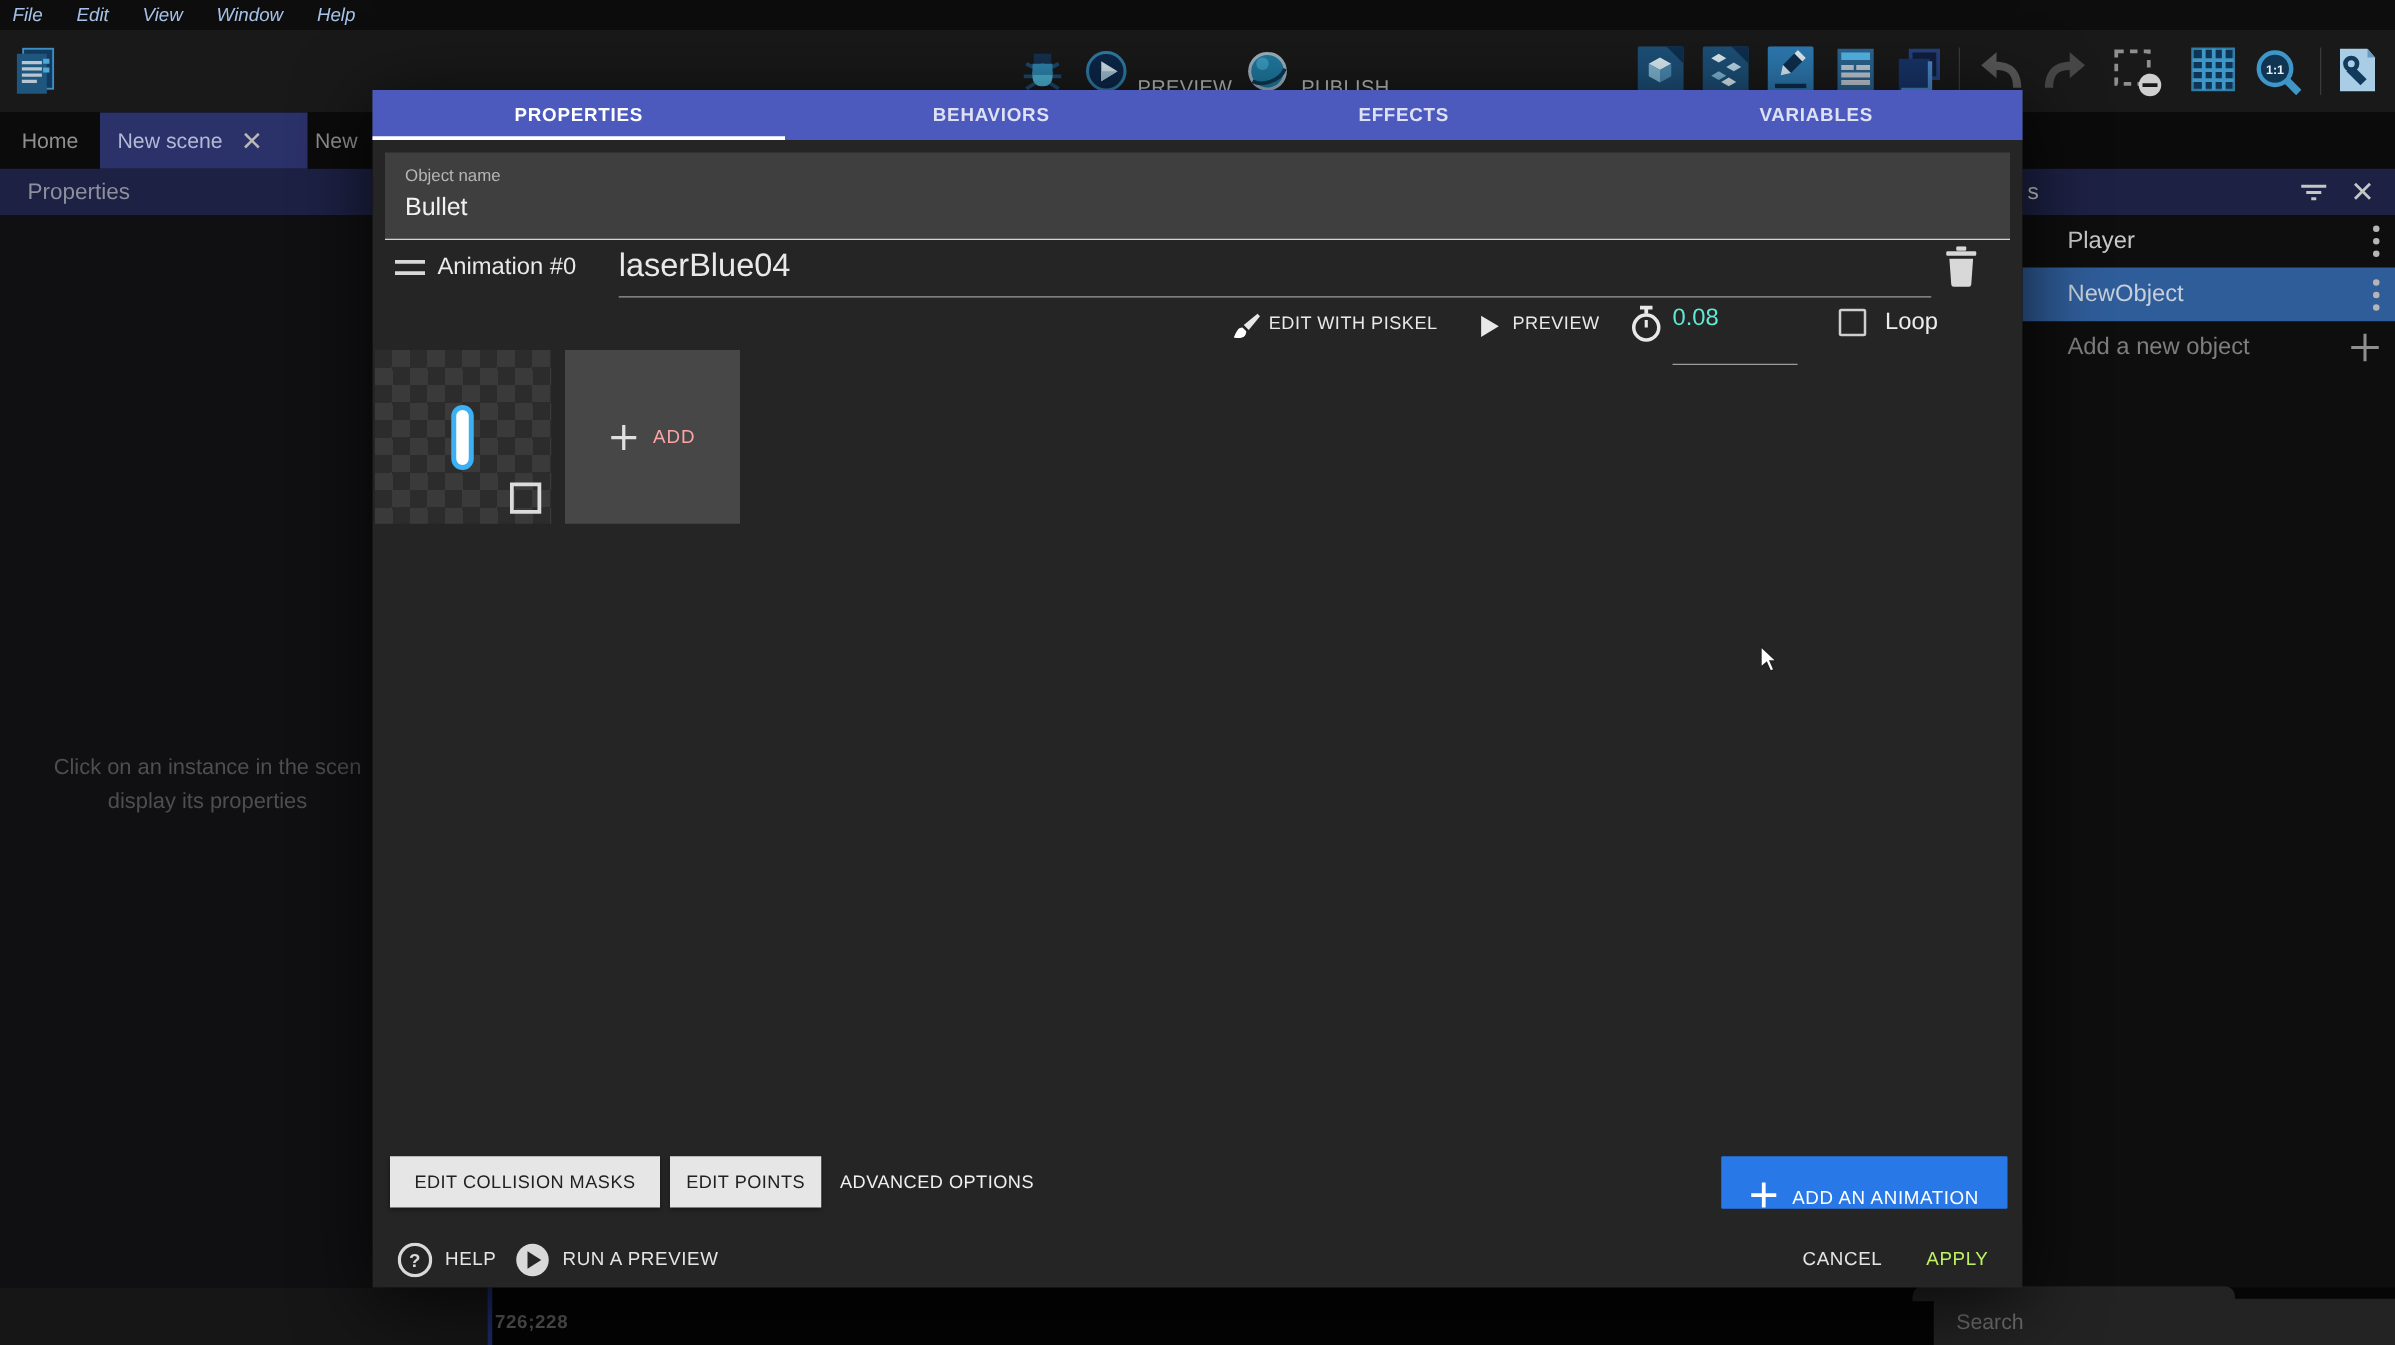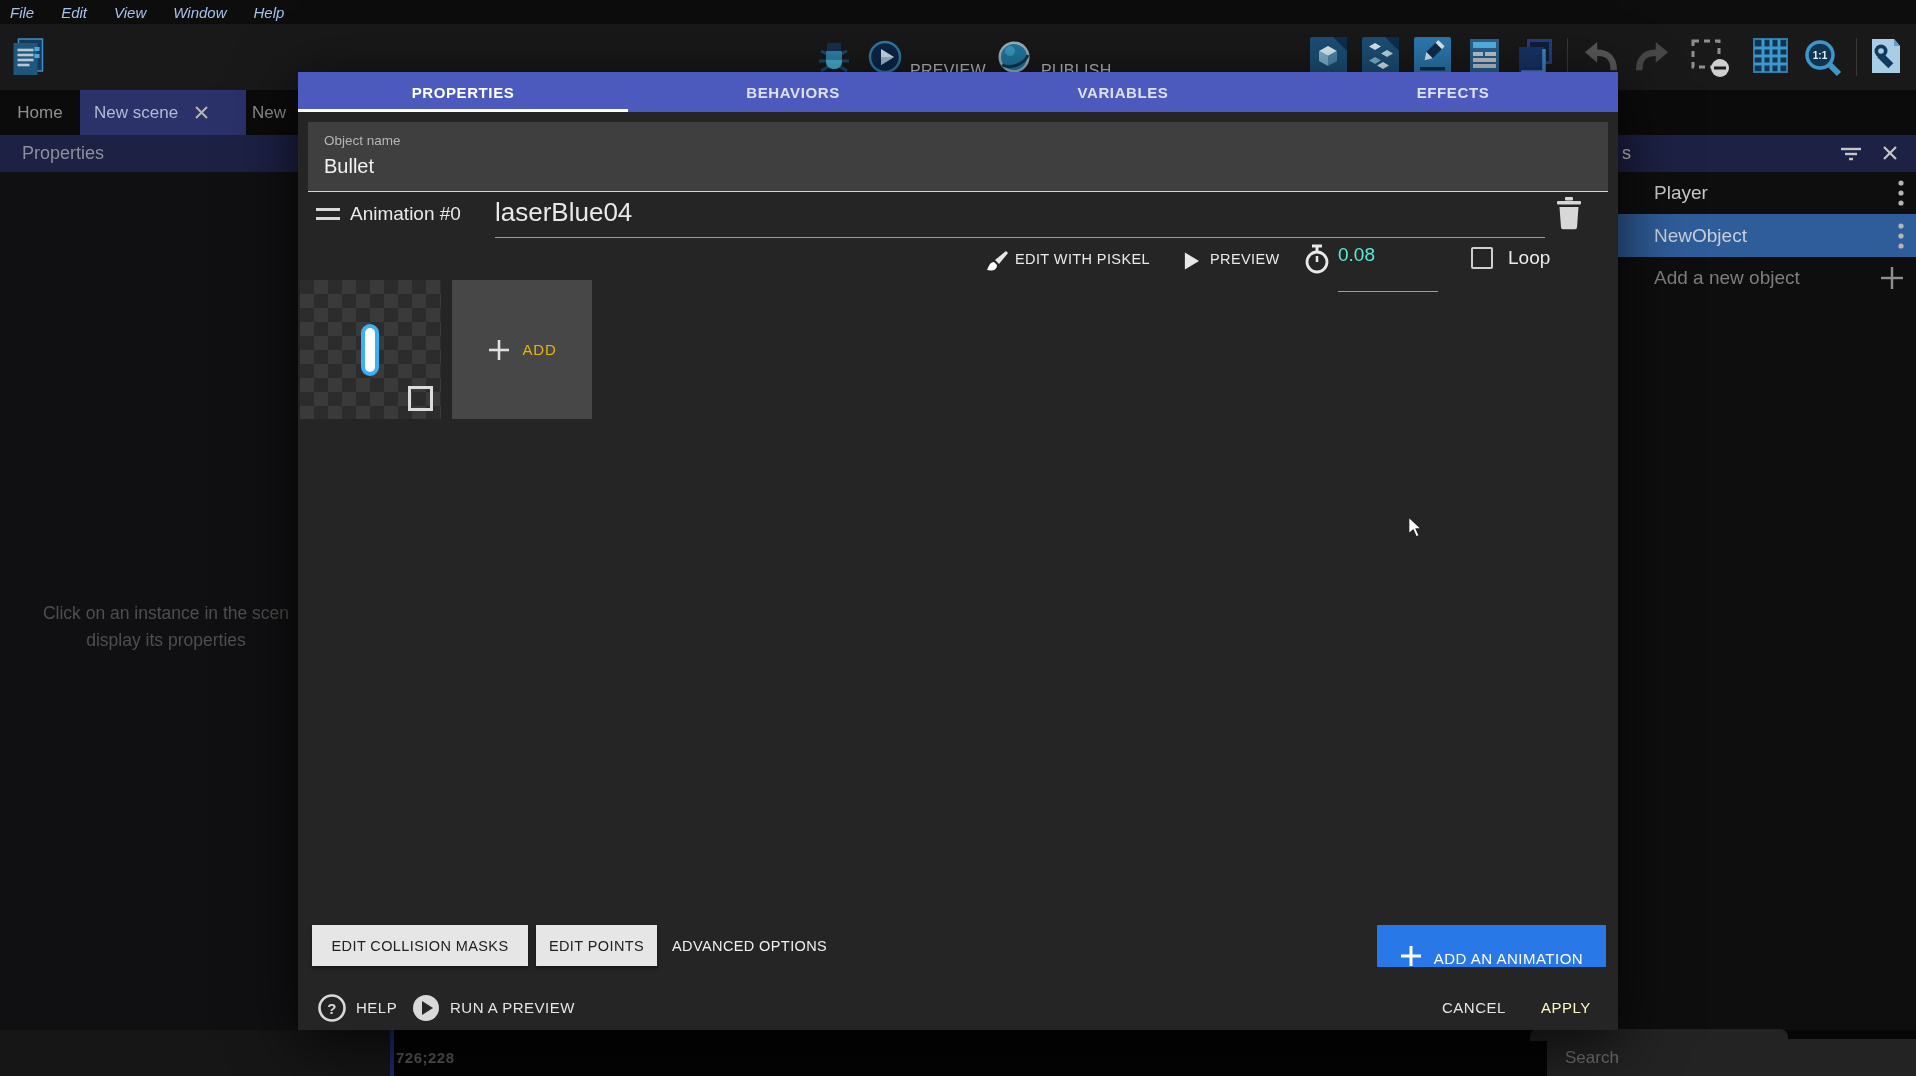--- a/index.html
+++ b/index.html
@@ -85,40 +85,40 @@
 
   #frame-tile { position:absolute; left:2px; top:208px; width:141px; height:139px; cursor:pointer;
     background-image:conic-gradient(#3a3a3a 90deg,#2c2c2c 90deg 180deg,#3a3a3a 180deg 270deg,#2c2c2c 270deg);
     background-size:28px 28px; }
   #laser { position:absolute; left:61px; top:44px; width:18px; height:52px; background:#fff;
     border:4px solid #3cb0f4; border-radius:12px; }
   #frame-check { position:absolute; right:8px; bottom:8px; width:25px; height:25px;
     border:3px solid #dcdcdc; cursor:pointer; }
   #add-tile { position:absolute; left:154px; top:208px; width:140px; height:139px; background:#474747;
     display:flex; align-items:center; justify-content:center; gap:11px; cursor:pointer;
-    color:#eab308; font-size:15px; letter-spacing:.8px; }
+    color:#fca5a5; font-size:15px; letter-spacing:.8px; }
 
   .btn-light { position:absolute; top:853px; height:41px; background:#e6e6e6; color:#212121;
     font-size:14.5px; letter-spacing:.4px; display:flex; align-items:center; justify-content:center;
     cursor:pointer; box-shadow:0 2px 4px rgba(0,0,0,.45); }
   #btn-masks { left:14px; width:216px; }
   #btn-points { left:238px; width:121px; }
   #btn-advanced { position:absolute; left:374px; top:853px; height:41px; display:flex; align-items:center;
     color:#f0f0f0; font-size:14.5px; letter-spacing:.4px; cursor:pointer; }
   #btn-add-anim { position:absolute; left:1079px; top:853px; width:229px; height:42px; background:#2878e8;
     color:#fff; font-size:15px; letter-spacing:.5px; display:flex; align-items:flex-end; justify-content:center;
     gap:12px; cursor:pointer; border-radius:1px; }
 
   #dlg-bottom { position:absolute; left:0; top:913px; width:1320px; height:45px; }
   .dbitem { position:absolute; top:0; height:45px; display:flex; align-items:center; gap:10px;
     color:#e5e5e5; font-size:15px; letter-spacing:.5px; cursor:pointer; }
   #help-btn { left:20px; }
   #runprev-btn { left:114px; }
   #cancel-btn { left:1144px; }
-  #apply-btn { left:1243px; color:#fef9c3; }
+  #apply-btn { left:1243px; color:#bef264; }
 
   #cursor { position:absolute; left:1405px; top:516px; z-index:100; }
 </style>
 </head>
 <body>
 
 <div id="menubar">
   <span>File</span>
   <span>Edit</span>
   <span>View</span>
@@ -361,24 +361,24 @@
 <div id="dialog">
   <div id="dtabs">
     <div class="dtab active">
       <span>PROPERTIES</span>
       <div class="under"></div>
     </div>
     <div class="dtab">
       <span>BEHAVIORS</span>
     </div>
     <div class="dtab">
+      <span>EFFECTS</span>
+    </div>
+    <div class="dtab">
       <span>VARIABLES</span>
-    </div>
-    <div class="dtab">
-      <span>EFFECTS</span>
     </div>
   </div>
 
   <div id="name-card">
     <div class="lbl">Object name</div>
     <div class="val">Bullet</div>
   </div>
 
   <div id="anim-row">
     <div id="drag-handle">

